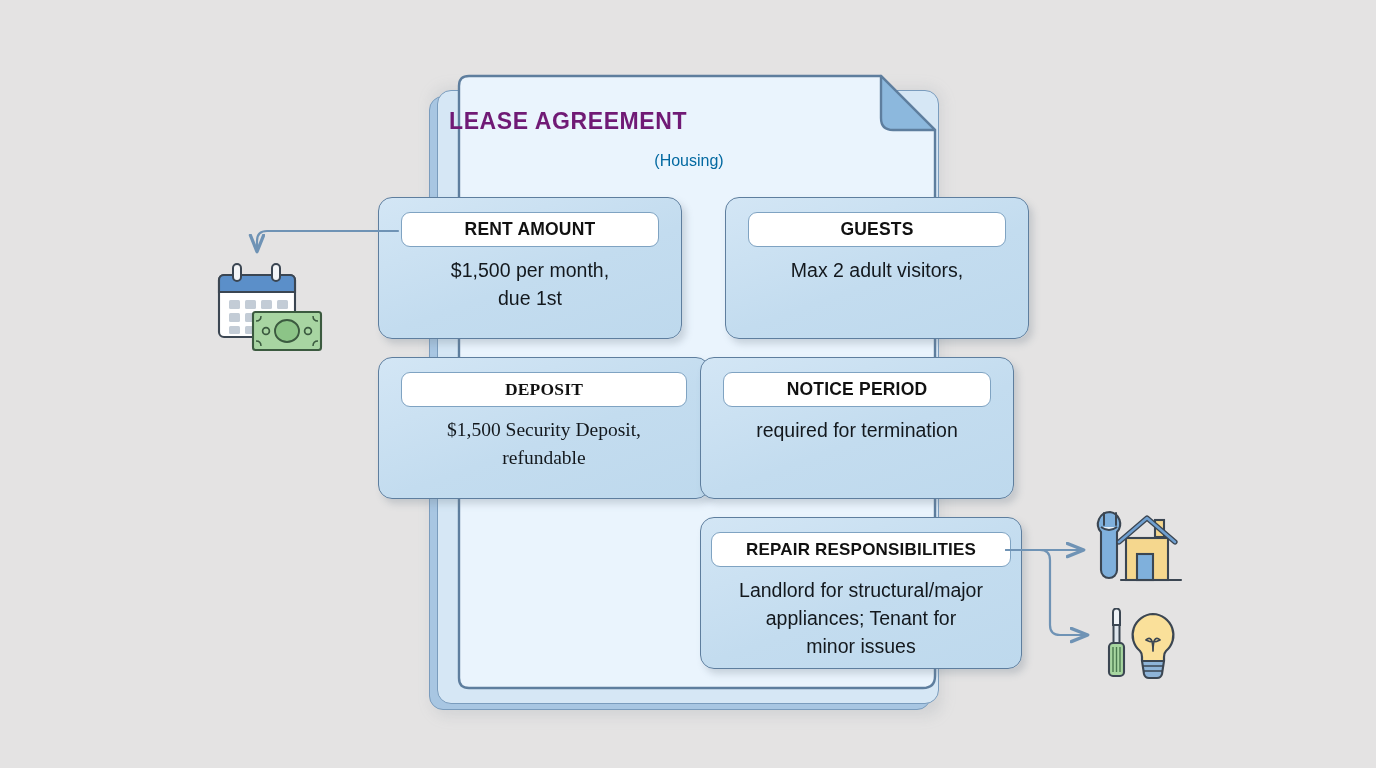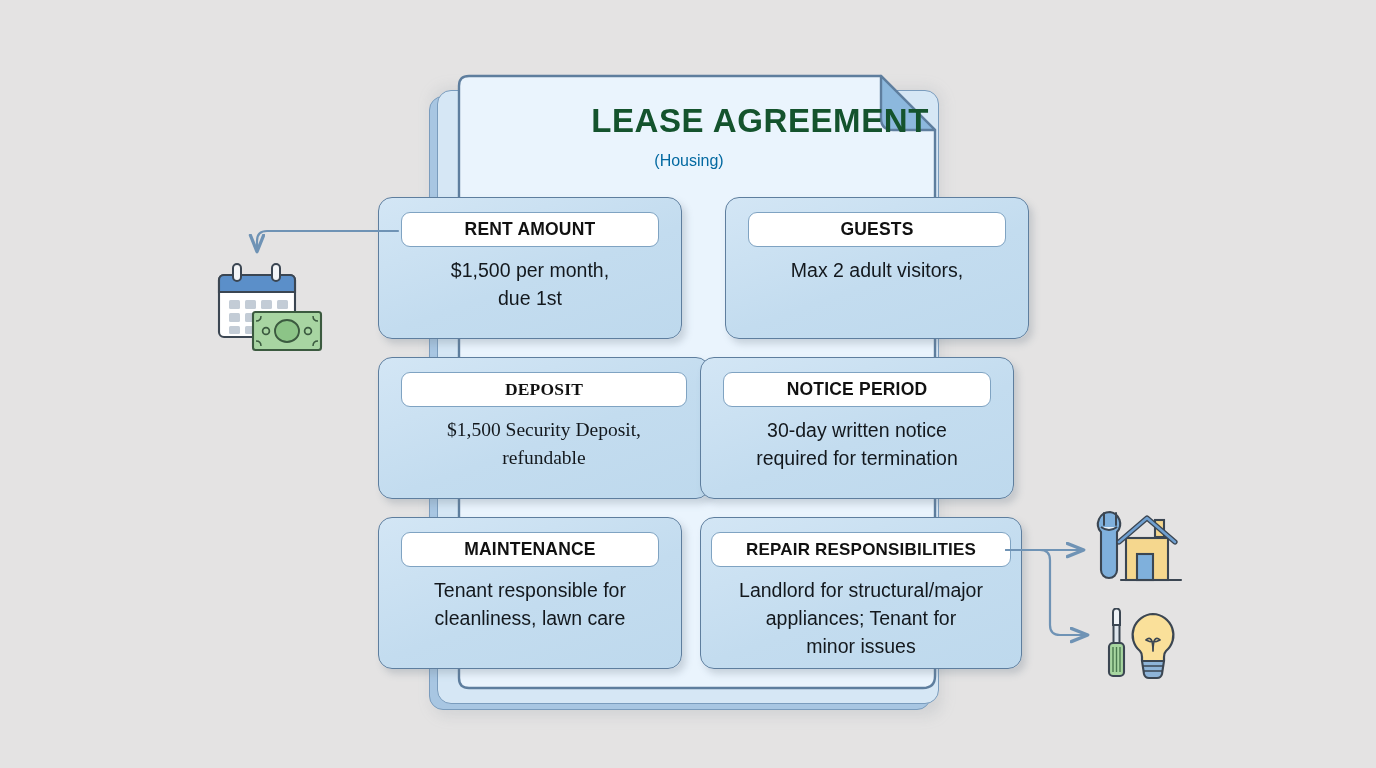--- a/index.html
+++ b/index.html
@@ -62,23 +62,23 @@
     width: 492px;
     height: 620px;
   }
   .doc-page svg { display: block; }
 
   .doc-title {
     position: absolute;
     left: 449px;
     top: 100px;
     width: 480px;
-    text-align: right;
-    color: #14532d;
-    font-size: 33px;
+    text-align: left;
+    color: #701a75;
+    font-size: 23px;
     font-weight: bold;
     letter-spacing: 0.6px;
     line-height: 42px;
   }
   .doc-subtitle {
     position: absolute;
     left: 449px;
     top: 144px;
     width: 480px;
     text-align: center;
@@ -188,32 +188,24 @@
     <div class="card-title">DEPOSIT</div>
     <div class="card-body">
       <div>$1,500 Security Deposit,</div>
       <div>refundable</div>
     </div>
   </div>
 
   <div class="card" id="card-notice">
     <div class="card-title">NOTICE PERIOD</div>
     <div class="card-body">
-      <div>30-day written notice</div>
       <div>required for termination</div>
     </div>
   </div>
 
-  <div class="card" id="card-maint">
-    <div class="card-title">MAINTENANCE</div>
-    <div class="card-body">
-      <div>Tenant responsible for</div>
-      <div>cleanliness, lawn care</div>
-    </div>
-  </div>
 
   <div class="card" id="card-repair">
     <div class="card-title tight">REPAIR RESPONSIBILITIES</div>
     <div class="card-body">
       <div>Landlord for structural/major</div>
       <div>appliances; Tenant for</div>
       <div>minor issues</div>
     </div>
   </div>
 

